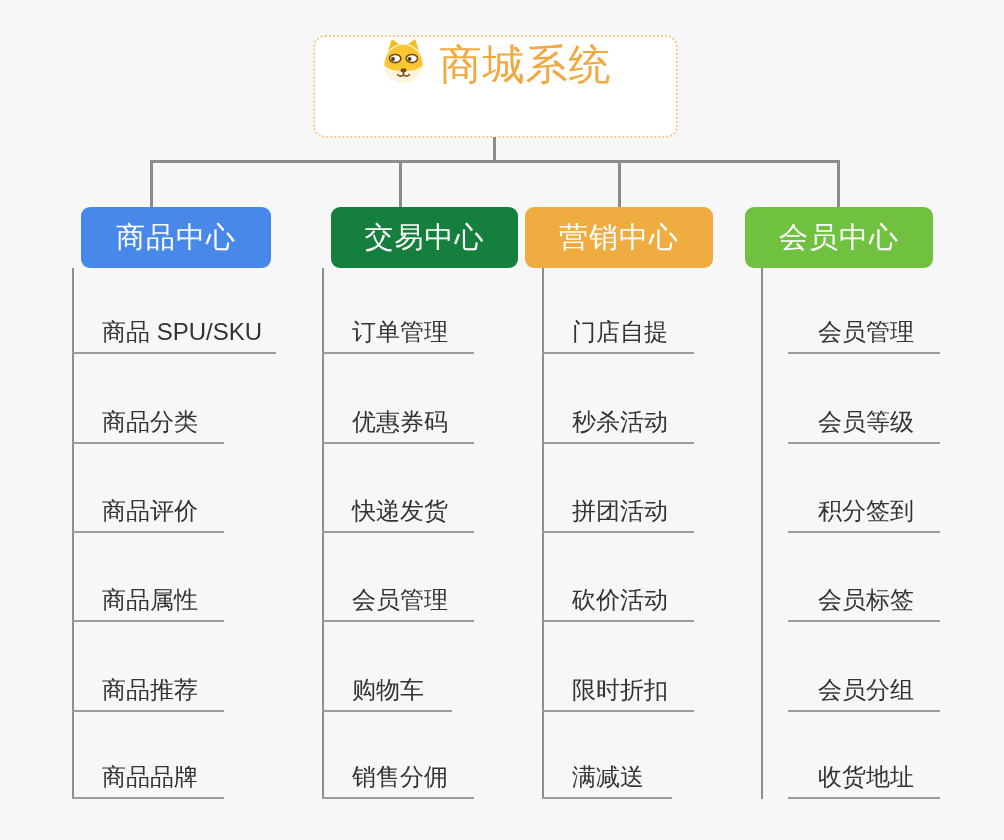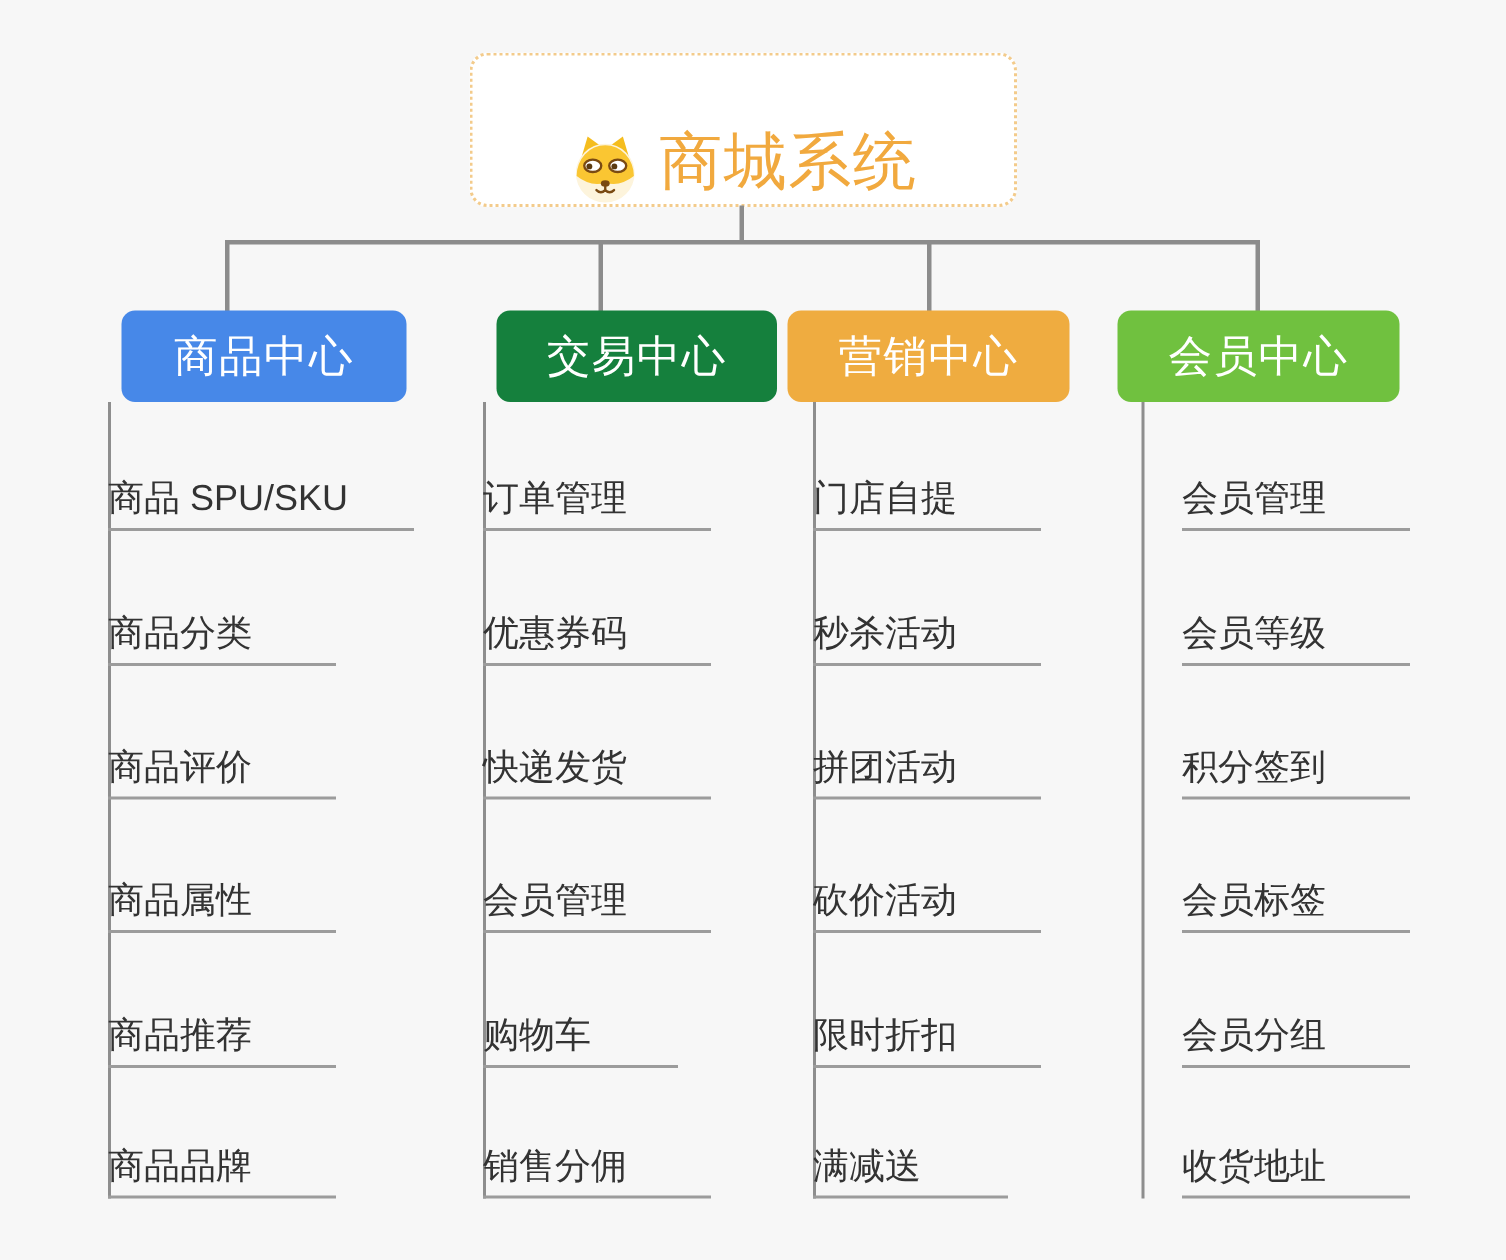--- a/index.html
+++ b/index.html
@@ -10,21 +10,21 @@
     overflow: hidden;
   }
   .canvas { position: relative; width: 1004px; height: 840px; }
 
   
   .root-node {
     position: absolute; left: 313px; top: 35px; width: 365px; height: 103px;
     background: #ffffff;
     border: 2px dotted #f3cb8b;
     border-radius: 12px;
-    display: flex; align-items: flex-end; justify-content: center; gap: 13px;
+    display: flex; align-items: flex-start; justify-content: center; gap: 13px;
   }
   .root-label {
     font-size: 42px; letter-spacing: 1px; color: #f1a93e;
   }
   .dog-icon { width: 47px; height: 47px; display: inline-block; }
 
   
   .line { position: absolute; background: #8c8c8c; }
   .root-stem { left: 493px; top: 137px; width: 3px; height: 25px; }
   .h-line    { left: 150px; top: 160px; width: 690px; height: 3px; }
@@ -47,21 +47,21 @@
   
   .trunk { position: absolute; top: 268px; width: 2px; height: 531px; background: #8e8e8e; }
   .trunk-1 { left: 72px; } .trunk-2 { left: 322px; }
   .trunk-3 { left: 542px; } .trunk-4 { left: 761px; }
 
   
   .leaf {
     position: absolute; height: 40px; width: 152px;
     border-bottom: 2px solid #9c9c9c;
     display: flex; align-items: flex-end;
-    padding-bottom: 4px;
+    padding-left: 30px; padding-bottom: 4px;
     font-size: 24px; color: #333333;
     white-space: nowrap;
     cursor: default;
   }
   .leaf.wide   { width: 204px; }
   .leaf.narrow { width: 130px; }
   .col-1 { left: 72px; } .col-2 { left: 322px; }
   .col-3 { left: 542px; } .col-4 { left: 788px; }
   .row-1 { top: 314px; } .row-2 { top: 404px; } .row-3 { top: 493px; }
   .row-4 { top: 582px; } .row-5 { top: 672px; } .row-6 { top: 759px; }

